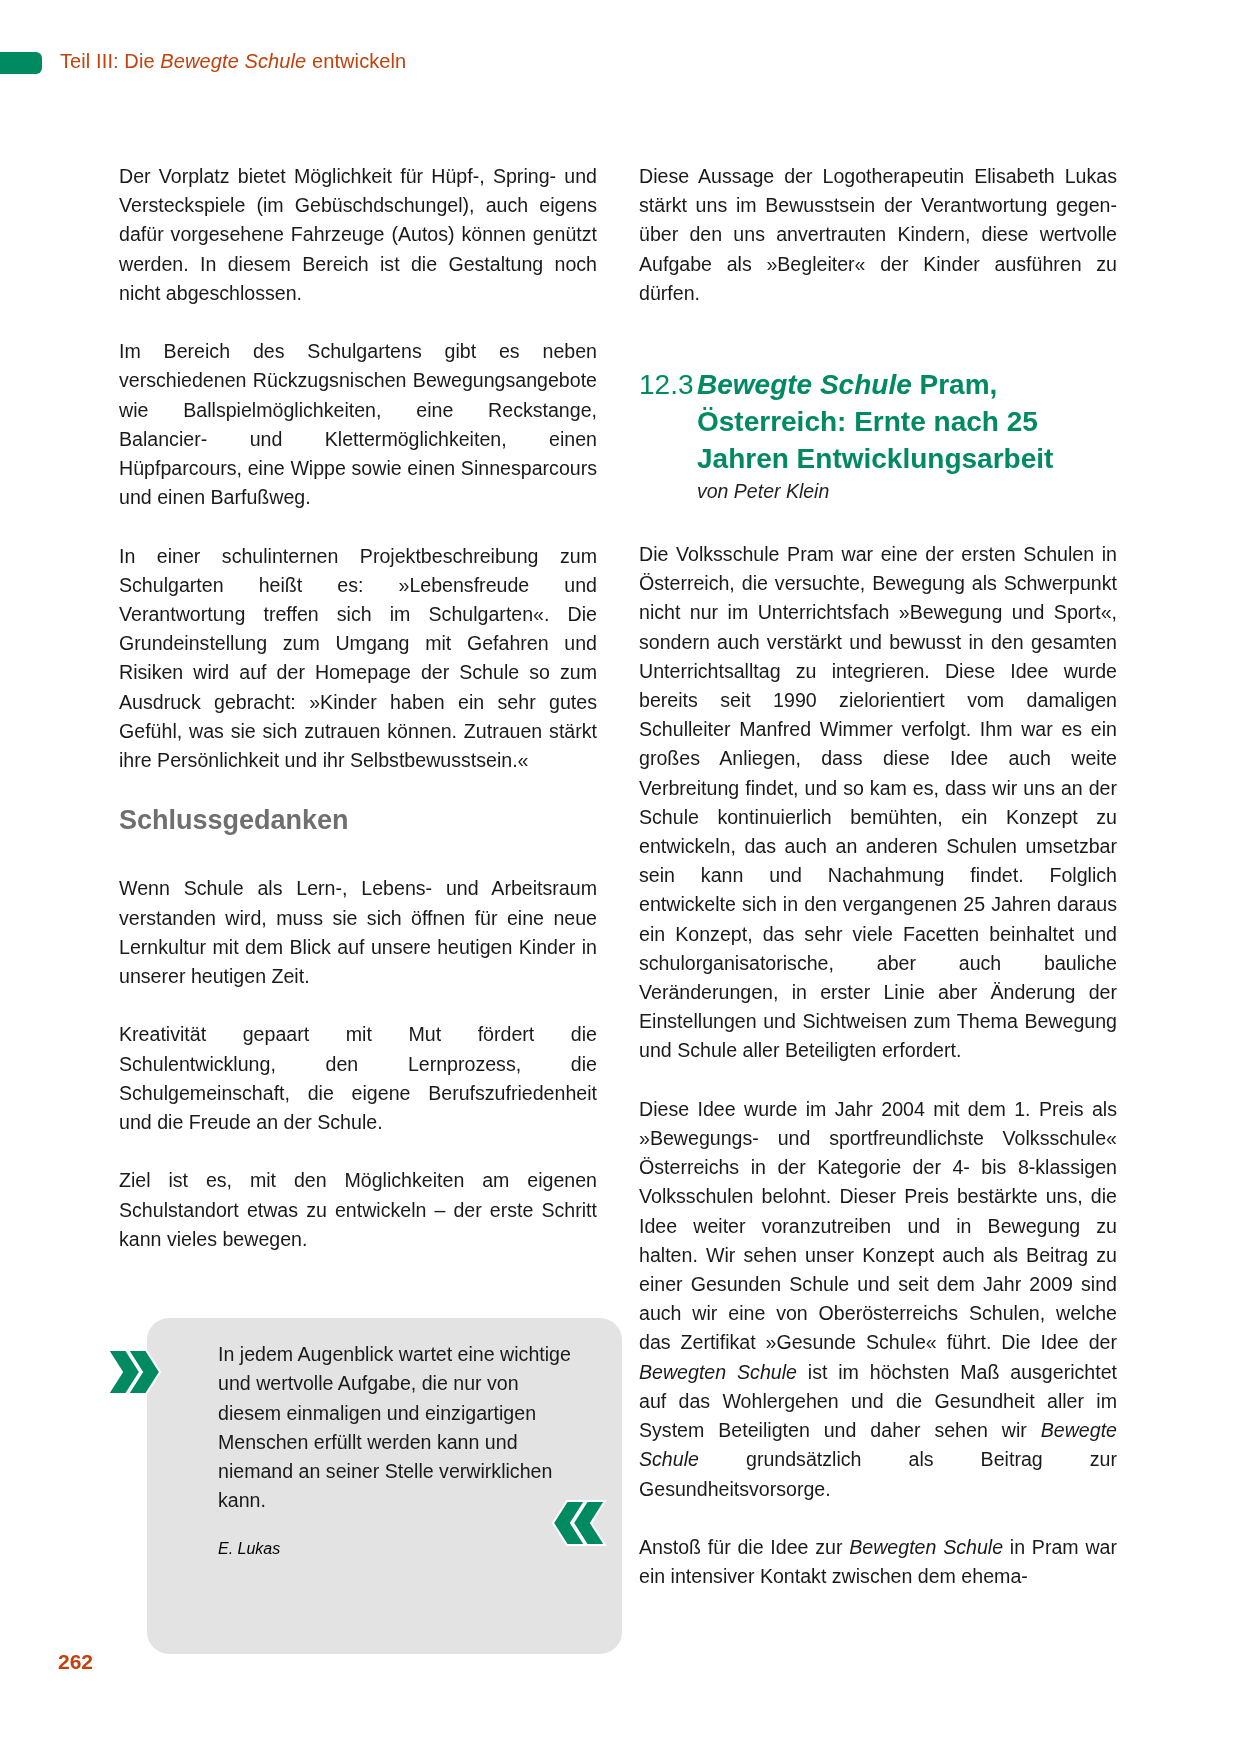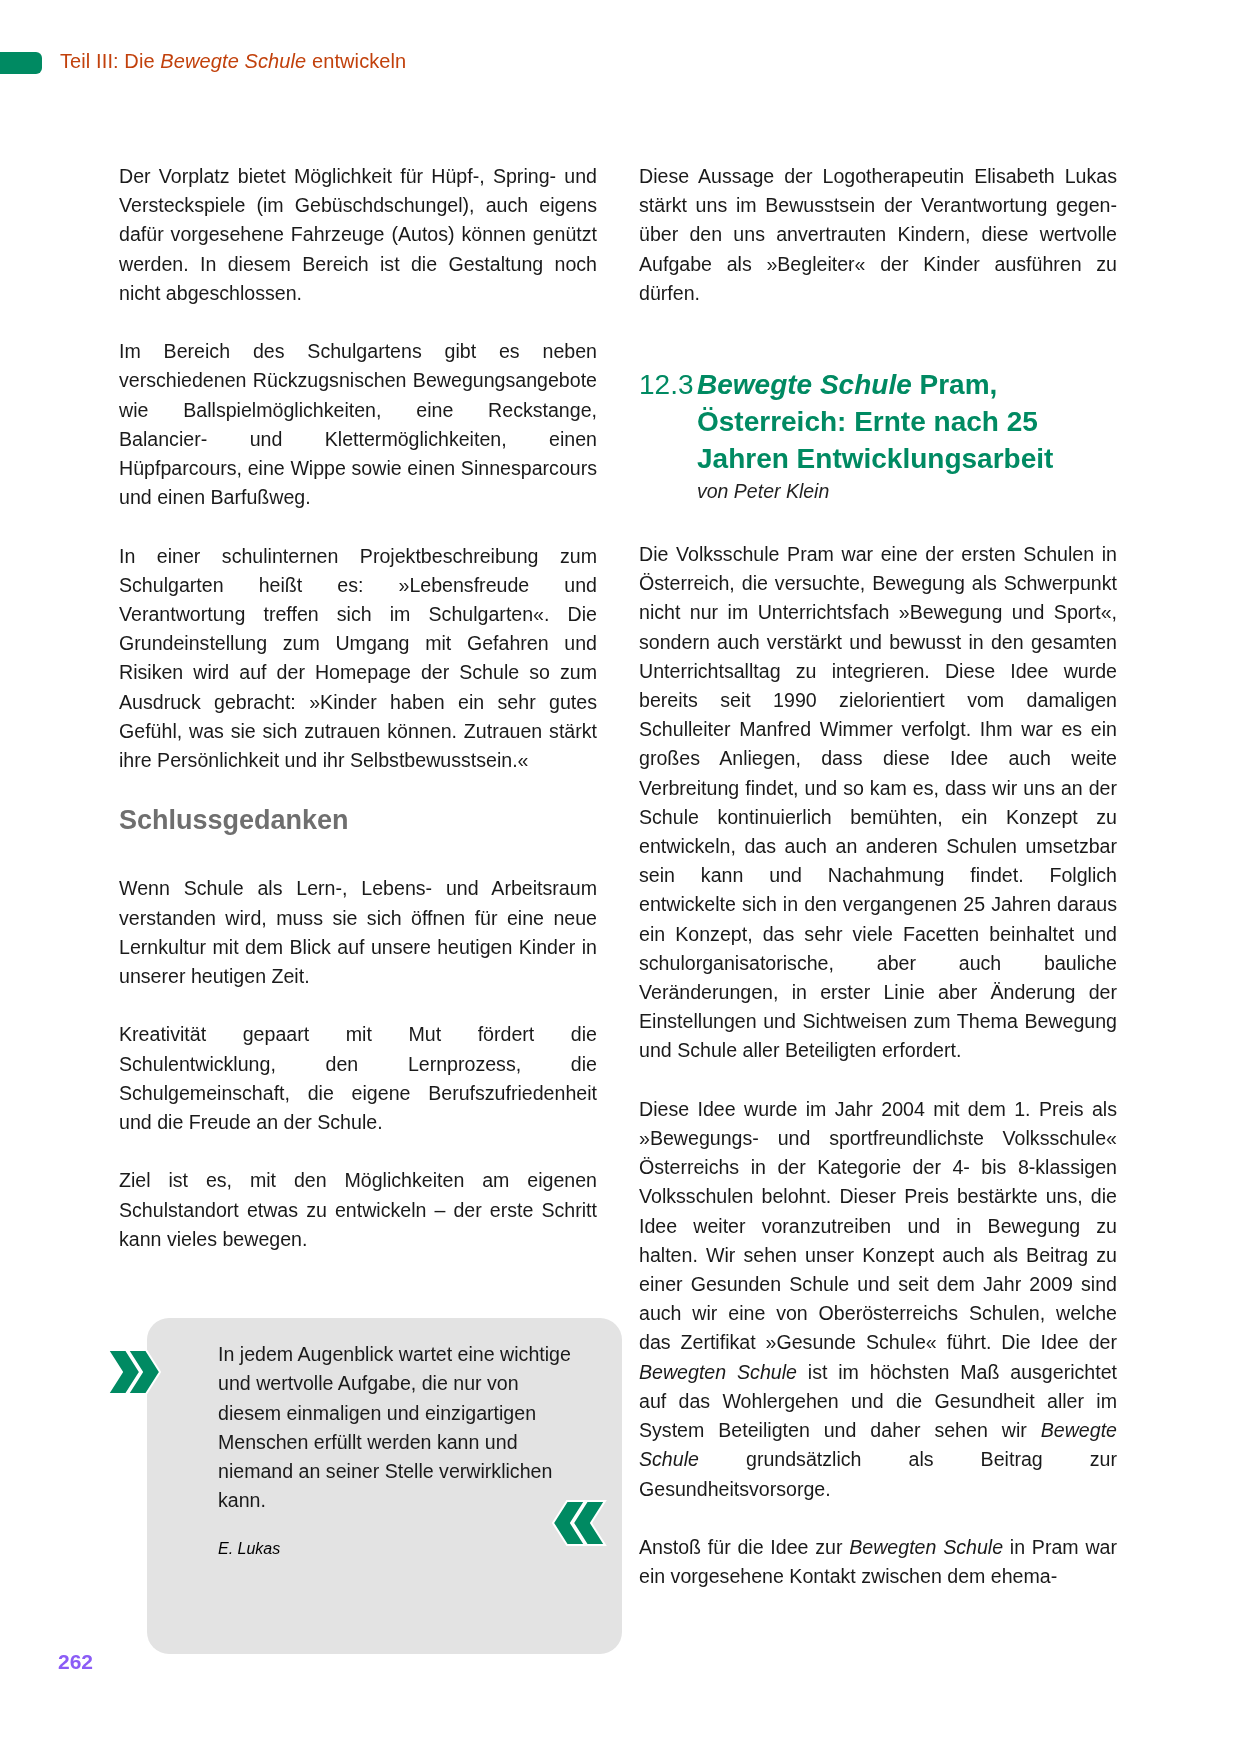--- a/index.html
+++ b/index.html
@@ -43,21 +43,21 @@
   }
   .quote-text {
     position: absolute; left: 71px; top: 22px; width: 360px; font-size: 19.6px; line-height: 29.3px; color: #1a1a1a;
   }
   .quote-author {
     position: absolute; left: 71px; top: 222px; font-size: 16px; font-style: italic; color: #000000;
   }
   .quote-open { position: absolute; left: 106px; top: 1346px; width: 56px; height: 52px; }
   .quote-close { position: absolute; left: 551px; top: 1497px; width: 56px; height: 52px; }
   .page-num {
-    position: absolute; left: 58px; top: 1650px; font-size: 21px; font-weight: bold; color: #8b5cf6;
+    position: absolute; left: 58px; top: 1650px; font-size: 21px; font-weight: bold; color: #c2410c;
   }
 </style>
 </head>
 <body>
 
 <div class="header-tab"></div>
 <div class="running-head"><span>Teil III: Die </span><i>Bewegte Schule</i><span> entwickeln</span></div>
 
 <div class="col col-left">
   <p>Der Vorplatz bietet Möglichkeit für Hüpf-, Spring- und Versteckspiele (im Gebüschdschungel), auch eigens dafür vorgesehene Fahrzeuge (Autos) können genützt werden. In diesem Bereich ist die Gestaltung noch nicht abgeschlossen.</p>
@@ -84,16 +84,16 @@
 
 <div class="col col-right">
   <p>Diese Aussage der Logotherapeutin Elisabeth Lukas stärkt uns im Bewusstsein der Verantwortung gegen-über den uns anvertrauten Kindern, diese wertvolle Aufgabe als »Begleiter« der Kinder ausführen zu dürfen.</p>
   <div class="chapter">
     <div class="chapter-num">12.3</div>
     <div class="chapter-title"><i>Bewegte Schule</i><span> Pram, Österreich: Ernte nach 25 Jahren Entwicklungsarbeit</span></div>
     <div class="chapter-author">von Peter Klein</div>
   </div>
   <p>Die Volksschule Pram war eine der ersten Schulen in Österreich, die versuchte, Bewegung als Schwerpunkt nicht nur im Unterrichtsfach »Bewegung und Sport«, sondern auch verstärkt und bewusst in den gesamten Unterrichtsalltag zu integrieren. Diese Idee wurde bereits seit 1990 zielorientiert vom damaligen Schulleiter Manfred Wimmer verfolgt. Ihm war es ein großes Anliegen, dass diese Idee auch weite Verbreitung findet, und so kam es, dass wir uns an der Schule kontinuierlich bemühten, ein Konzept zu entwickeln, das auch an anderen Schulen umsetzbar sein kann und Nachahmung findet. Folglich entwickelte sich in den vergangenen 25 Jahren daraus ein Konzept, das sehr viele Facetten beinhaltet und schulorganisatorische, aber auch bauliche Veränderungen, in erster Linie aber Änderung der Einstellungen und Sichtweisen zum Thema Bewegung und Schule aller Beteiligten erfordert.</p>
   <p><span>Diese Idee wurde im Jahr 2004 mit dem 1. Preis als »Bewegungs- und sportfreundlichste Volksschule« Österreichs in der Kategorie der 4- bis 8-klassigen Volksschulen belohnt. Dieser Preis bestärkte uns, die Idee weiter voranzutreiben und in Bewegung zu halten. Wir sehen unser Konzept auch als Beitrag zu einer Gesunden Schule und seit dem Jahr 2009 sind auch wir eine von Oberösterreichs Schulen, welche das Zertifikat »Gesunde Schule« führt. Die Idee der </span><i>Bewegten Schule</i><span> ist im höchsten Maß ausgerichtet auf das Wohlergehen und die Gesundheit aller im System Beteiligten und daher sehen wir </span><i>Bewegte Schule</i><span> grundsätzlich als Beitrag zur Gesundheitsvorsorge.</span></p>
-  <p><span>Anstoß für die Idee zur </span><i>Bewegten Schule</i><span> in Pram war ein vorgesehene Kontakt zwischen dem ehema-</span></p>
+  <p><span>Anstoß für die Idee zur </span><i>Bewegten Schule</i><span> in Pram war ein intensiver Kontakt zwischen dem ehema-</span></p>
 </div>
 
 <div class="page-num">262</div>
 
 </body></html>

